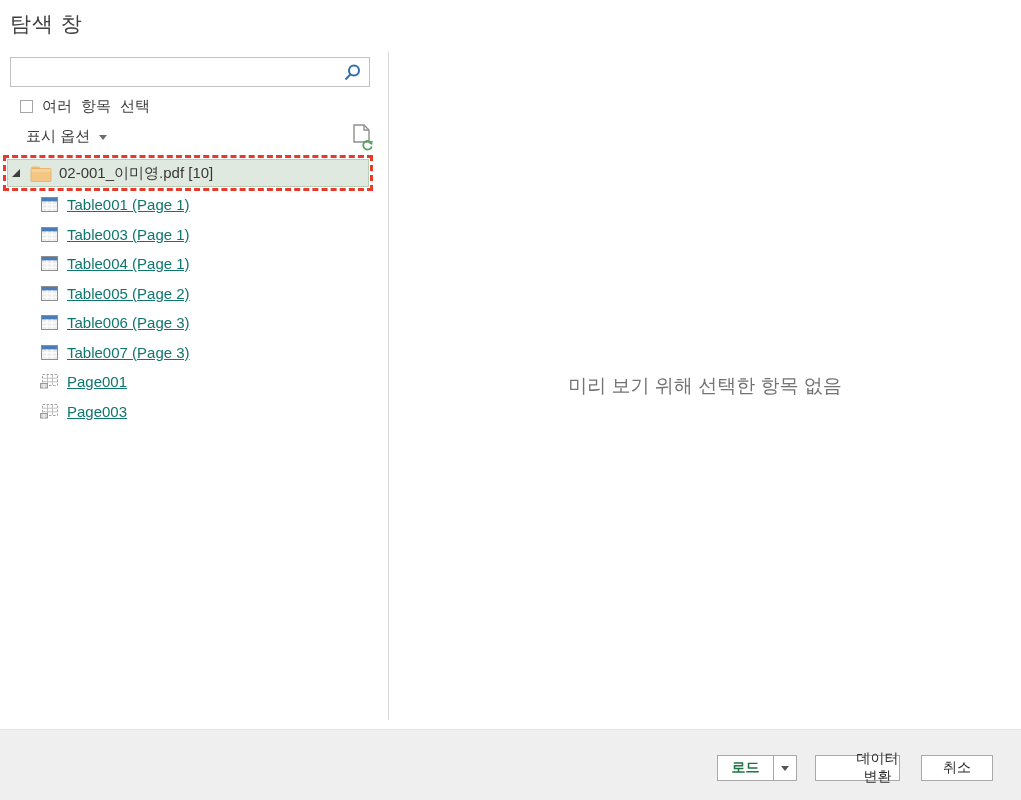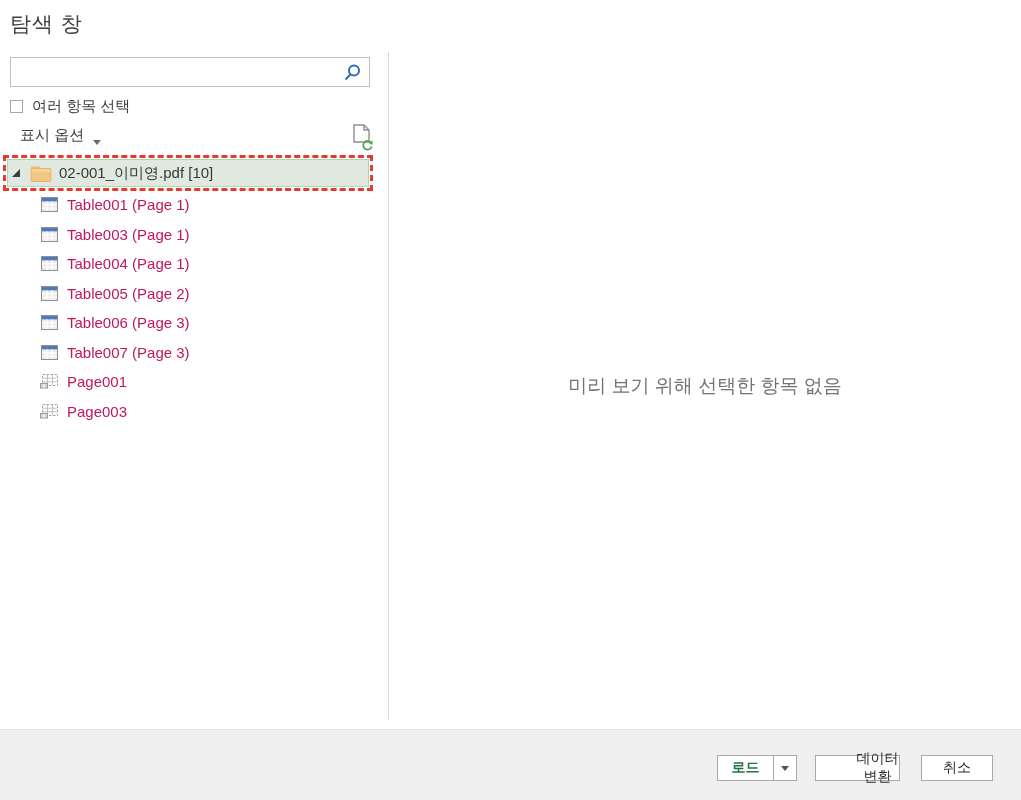--- a/index.html
+++ b/index.html
@@ -10,44 +10,44 @@
   
   .dlg-title { left:10px; top:10px; font-size:21px; color:#404040; letter-spacing:1px; }
 
   
   .search-box { left:10px; top:57px; width:360px; height:30px; border:1px solid #c1c1c1; background:#fff; }
   .search-input { position:absolute; left:6px; top:2px; width:315px; height:24px; border:none; outline:none;
                   font-size:14px; color:#333; font-family:inherit; background:transparent; }
   .search-icon { position:absolute; right:7px; top:5px; }
 
   
-  .multi-row { left:10px; top:98px; height:16px; display:flex; align-items:center; cursor:default; }
+  .multi-row { left:20px; top:98px; height:16px; display:flex; align-items:center; cursor:default;font-family:Liberation Mono, monospace; }
   .cbx { width:13px; height:13px; border:1px solid #a6a6a6; background:#fff; display:inline-block; }
   .multi-label { margin-left:9px; font-size:15px; color:#3c3c3c; }
 
   
-  .dispopt { left:20px; top:127px; height:18px; display:flex; align-items:flex-end; }
+  .dispopt { left:26px; top:127px; height:18px; display:flex; align-items:center; }
   .dispopt-label { font-size:15px; color:#3c3c3c; }
   .caret-down { width:0; height:0; border-left:4px solid transparent; border-right:4px solid transparent;
                 border-top:5px solid #6d6d6d; margin-left:9px; margin-top:2px; }
   .refresh-btn { left:350px; top:122px; width:26px; height:30px; }
 
   
   .tree-sel-bg { left:7px; top:159px; width:362px; height:28px; background:#dfe9df; border:1px solid #b6cdb6; }
   .annotation-red { left:3px; top:155px; width:370px; height:36px; border:3px dashed #e8392b;
                     pointer-events:none; z-index:5; }
   .folder-row { left:0px; top:158px; width:372px; height:30px; display:flex; align-items:center; z-index:2; }
   .expand-tri { margin-left:11px; width:10px; height:10px; }
   .folder-ic { margin-left:9px; }
   .folder-label { margin-left:7px; font-size:15px; color:#383838;text-align:center; }
 
   .tree-rows { left:0px; top:190px; width:380px; }
   .tree-row { height:29.5px; display:flex; align-items:center; cursor:default; }
   .tree-row .row-icon { margin-left:40px; width:18px; display:flex; justify-content:center; }
-  .tree-row .row-label { margin-left:9px; font-size:15px; color:#be185d; }
+  .tree-row .row-label { margin-left:9px; font-size:15px; color:#0f766e;text-decoration:underline; }
 
   
   .v-divider { left:388px; top:52px; width:1px; height:668px; background:#d8d8d8; }
   .preview-area { left:389px; top:52px; width:632px; height:668px; display:flex;
                   align-items:center; justify-content:center; }
   .preview-msg { font-size:19px; color:#737373; }
 
   
   .footer-bar { left:0; top:729px; width:1021px; height:71px; background:#efefef; border-top:1px solid #e4e4e4; }
   .btn { position:absolute; top:755px; height:26px; background:#fff; border:1px solid #a9a9a9;

